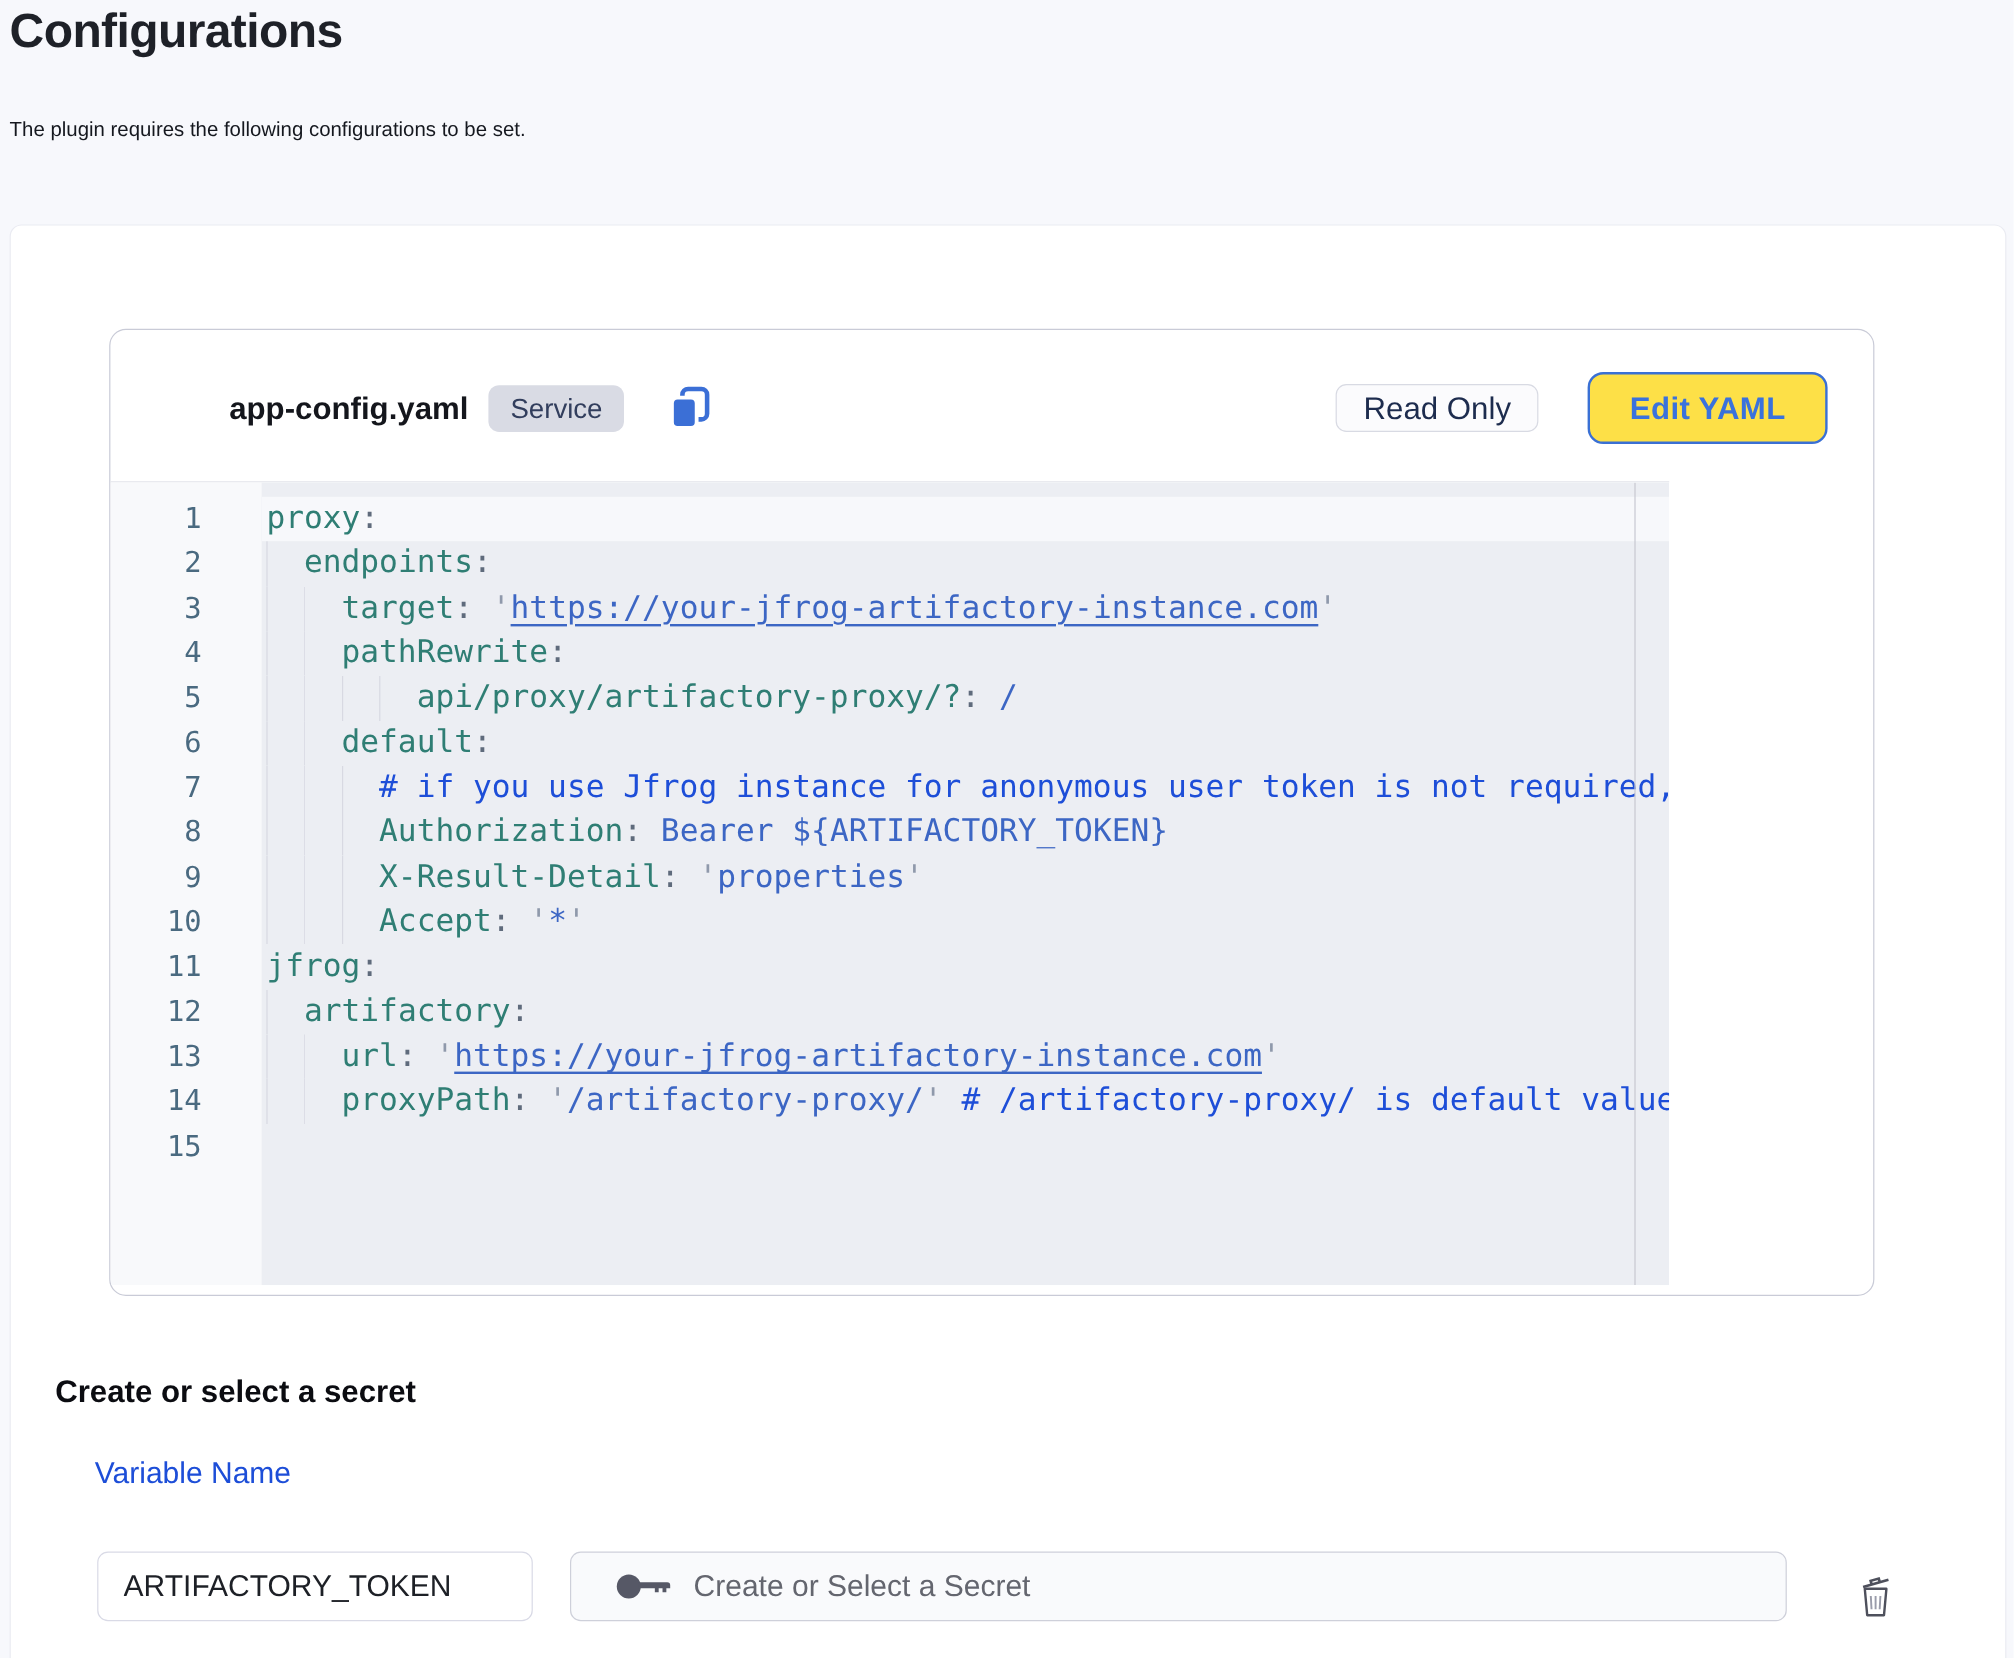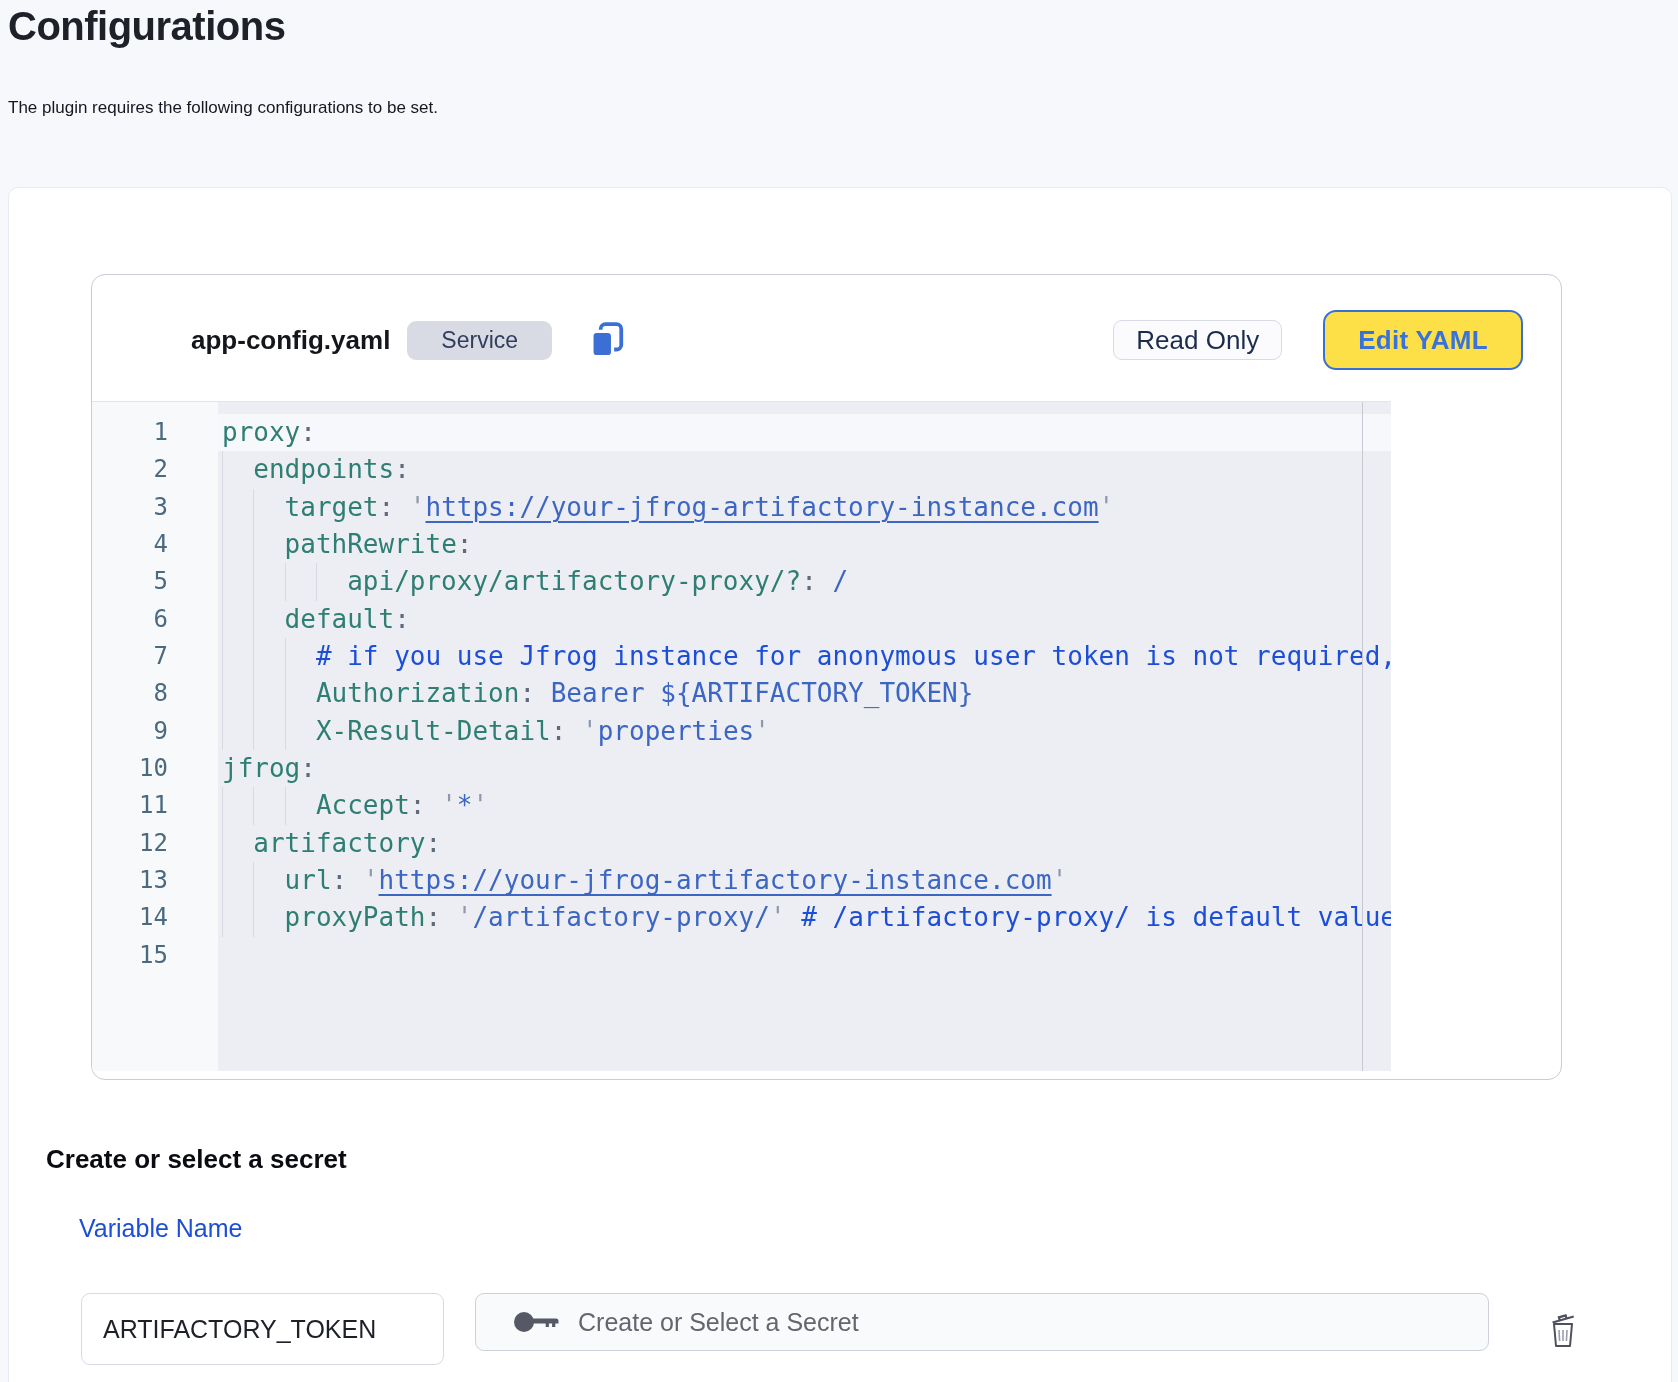--- a/index.html
+++ b/index.html
@@ -28,21 +28,21 @@
     overflow:hidden;
   }
   .card-header {
     height:126px; display:flex; align-items:center;
     padding:4px 38px 0 63px;
   }
   .file-name { font-size:26px; font-weight:700; color:#14161c;margin-left:36px; }
   .badge {
     margin-left:17px; background:#d9dbe4; color:#323e5d;
     font-size:23px; font-weight:500;
-    padding:8px 34px; border-radius:9px; line-height:1;
+    padding:8px 18px; border-radius:9px; line-height:1;
   }
   .copy-btn {
     margin-left:34px; background:none; border:none; cursor:pointer;
     width:42px; height:44px; display:flex; align-items:center; justify-content:center;
   }
   .spacer { flex:1; }
   .btn-readonly {
     height:40px; padding:0 22px; font-size:26px; font-weight:500;
     color:#1d2c4e; background:#fbfbfd; border:1px solid #d8dae3;
     border-radius:9px; font-family:inherit; cursor:pointer;
@@ -91,21 +91,21 @@
   }
   .secret-title {
     position:absolute; left:37px; top:956px;
     font-size:26px; font-weight:700; color:#0b0c11;
   }
   .variable-label {
     position:absolute; left:70px; top:1026px;
     font-size:25px; color:#1d4ed8;
   }
   .variable-input {
-    position:absolute; left:72px; top:1105px; width:363px; height:72px;
+    position:absolute; left:72px; top:1105px; width:363px; height:58px;
     border:1.5px solid #d9dae6; border-radius:9px; background:#ffffff;
     font-family:inherit; font-size:25px; color:#1d2026; padding:0 0 0 21px;
     outline:none;
   }
   .secret-select {
     position:absolute; left:466px; top:1105px; width:1014px; height:58px;
     border:1.5px solid #ced0da; border-radius:9px; background:#f9fafc;
     display:flex; align-items:center; padding-left:37px; cursor:pointer;
   }
   .secret-placeholder { font-size:25px; color:#64666f; margin-left:17px; }
@@ -162,22 +162,22 @@
         <div>
             <div class="cl active"><span class="tk-key">proxy</span><span class="tk-p">:</span></div>
             <div class="cl"><span class="ig"></span><span class="tk-key">endpoints</span><span class="tk-p">:</span></div>
             <div class="cl"><span class="ig"></span><span class="ig"></span><span class="tk-key">target</span><span class="tk-p">: </span><span class="tk-q">'</span><span class="tk-link">https://your-jfrog-artifactory-instance.com</span><span class="tk-q">'</span></div>
             <div class="cl"><span class="ig"></span><span class="ig"></span><span class="tk-key">pathRewrite</span><span class="tk-p">:</span></div>
             <div class="cl"><span class="ig"></span><span class="ig"></span><span class="ig"></span><span class="ig"></span><span class="tk-key">api/proxy/artifactory-proxy/?</span><span class="tk-p">: </span><span class="tk-val">/</span></div>
             <div class="cl"><span class="ig"></span><span class="ig"></span><span class="tk-key">default</span><span class="tk-p">:</span></div>
             <div class="cl"><span class="ig"></span><span class="ig"></span><span class="ig"></span><span class="tk-com"># if you use Jfrog instance for anonymous user token is not required,</span></div>
             <div class="cl"><span class="ig"></span><span class="ig"></span><span class="ig"></span><span class="tk-key">Authorization</span><span class="tk-p">: </span><span class="tk-val">Bearer ${ARTIFACTORY_TOKEN}</span></div>
             <div class="cl"><span class="ig"></span><span class="ig"></span><span class="ig"></span><span class="tk-key">X-Result-Detail</span><span class="tk-p">: </span><span class="tk-q">'</span><span class="tk-val">properties</span><span class="tk-q">'</span></div>
+            <div class="cl"><span class="ig"></span><span class="ig"></span><span class="ig"></span><span class="tk-key">Accept</span><span class="tk-p">: </span><span class="tk-q">'</span><span class="tk-val">*</span><span class="tk-q">'</span></div>
             <div class="cl"><span class="tk-key">jfrog</span><span class="tk-p">:</span></div>
-            <div class="cl"><span class="ig"></span><span class="ig"></span><span class="ig"></span><span class="tk-key">Accept</span><span class="tk-p">: </span><span class="tk-q">'</span><span class="tk-val">*</span><span class="tk-q">'</span></div>
             <div class="cl"><span class="ig"></span><span class="tk-key">artifactory</span><span class="tk-p">:</span></div>
             <div class="cl"><span class="ig"></span><span class="ig"></span><span class="tk-key">url</span><span class="tk-p">: </span><span class="tk-q">'</span><span class="tk-link">https://your-jfrog-artifactory-instance.com</span><span class="tk-q">'</span></div>
             <div class="cl"><span class="ig"></span><span class="ig"></span><span class="tk-key">proxyPath</span><span class="tk-p">: </span><span class="tk-q">'</span><span class="tk-val">/artifactory-proxy/</span><span class="tk-q">'</span><span class="tk-p"> </span><span class="tk-com"># /artifactory-proxy/ is default value</span></div>
           </div>
         <div class="scroll-line"></div>
       </div>
     </div>
   </div>
 
   <div class="secret-title">Create or select a secret</div>

